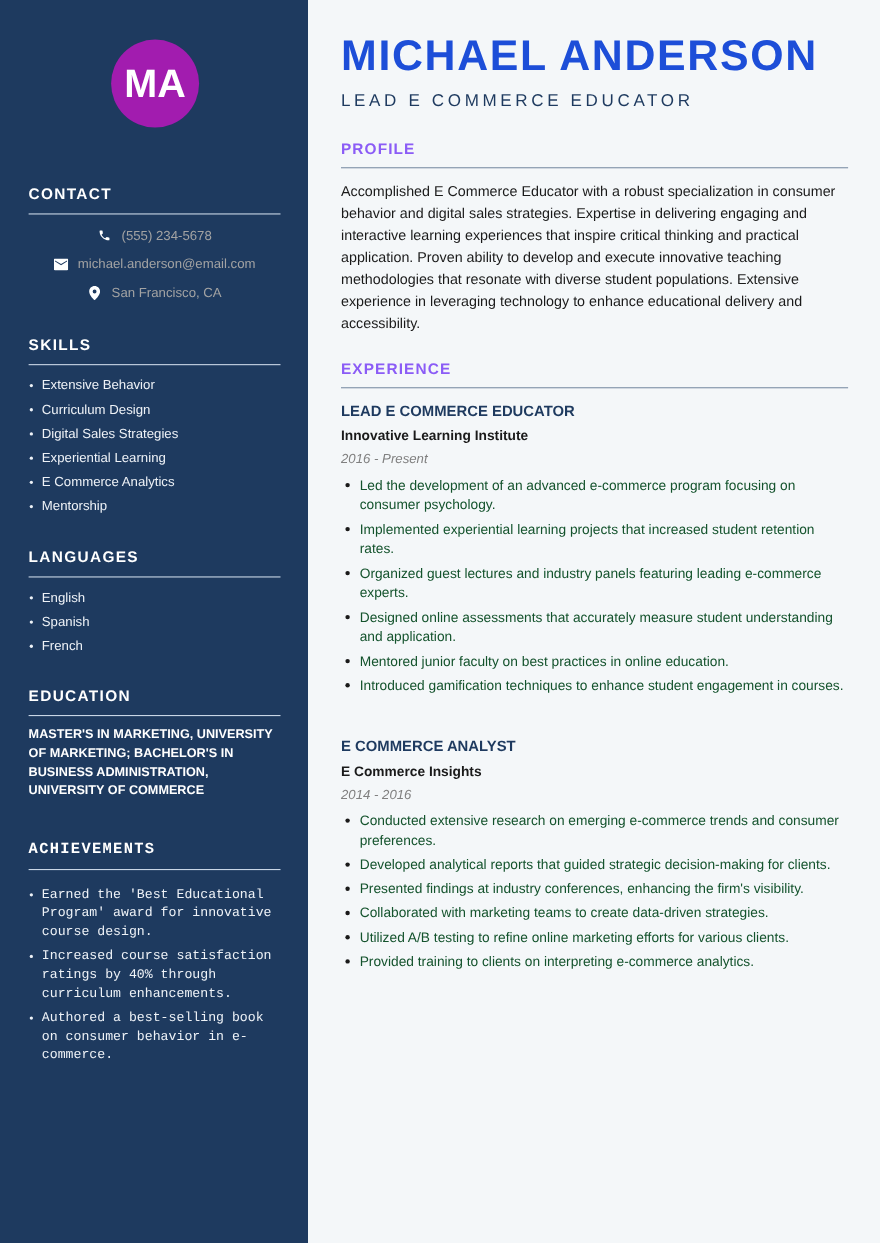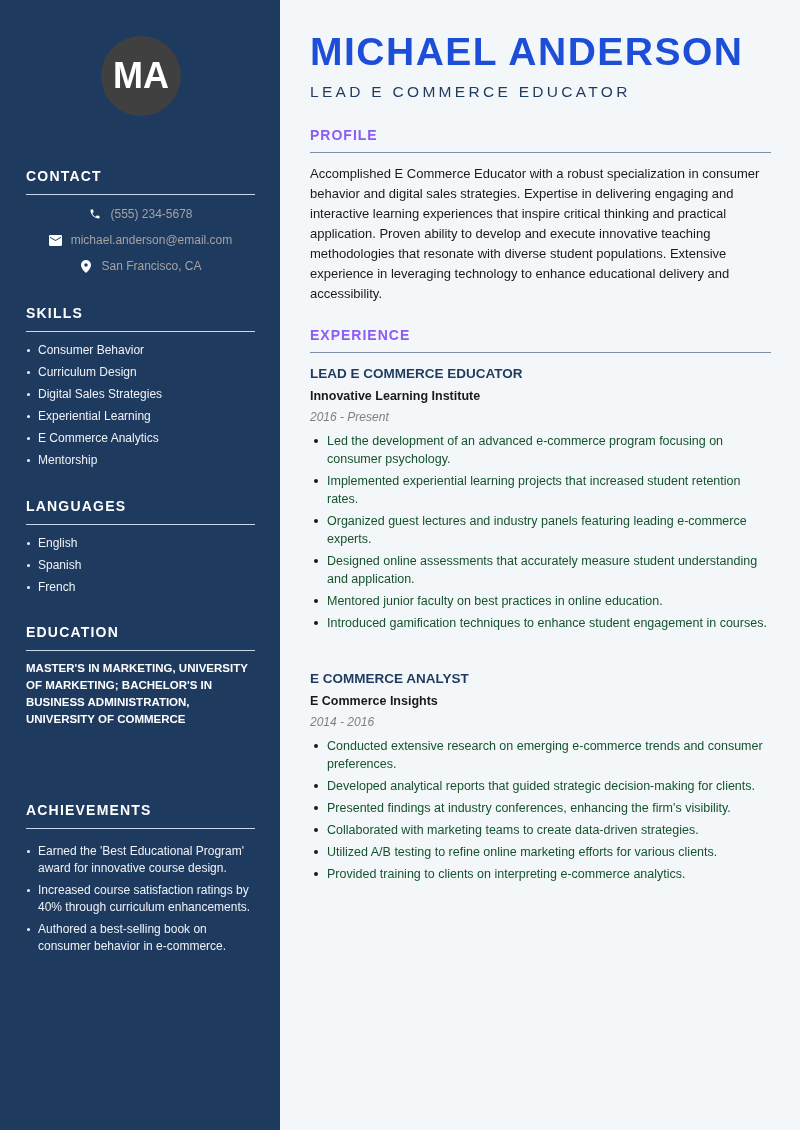--- a/index.html
+++ b/index.html
@@ -1,18 +1,18 @@
 <!DOCTYPE html>
 <html><head>
 <meta charset="utf-8">
 <style>
   html,body{margin:0;padding:0;}
   body{width:800px;height:1130px;position:relative;overflow:hidden;background:#f4f7f9;font-family:"Liberation Sans",sans-serif;}
   .sidebar{position:absolute;left:0;top:0;width:280px;height:1130px;background:#1e3a5f;color:#fff;}
-  .avatar{position:absolute;left:101px;top:36px;width:80px;height:80px;border-radius:50%;background:#404040;display:flex;align-items:center;justify-content:center;font-weight:bold;font-size:36px;color:#fff;letter-spacing:0px;}
+  .avatar{position:absolute;left:101px;top:36px;width:80px;height:80px;border-radius:50%;background:#a21caf;display:flex;align-items:center;justify-content:center;font-weight:bold;font-size:36px;color:#fff;letter-spacing:0px;}
   .side-sec{position:absolute;left:26px;width:229px;}
   .side-h{font-size:14px;font-weight:bold;letter-spacing:1.2px;margin:0;height:20px;line-height:20px;}
   .side-rule{height:0;border-top:1.5px solid #c9d6e6;margin-top:8px;}
   .contact-row{display:flex;align-items:center;height:26px;font-size:12px;color:#a3a3a3;justify-content:center;}
   .contact-row .ic{width:14px;height:14px;margin-right:8px;display:inline-flex;align-items:center;justify-content:center;}
   .side-list{list-style:none;margin:0;padding:0;}
   .side-list li{position:relative;padding-left:12px;font-size:12px;color:#eef2f7;line-height:17px;margin-bottom:5px;}
   .side-list li::before{content:"";position:absolute;left:1px;top:7px;width:3px;height:3px;background:#eef2f7;border-radius:50%;}
   .edu-text{font-size:11.5px;font-weight:bold;line-height:17px;color:#fff;margin-top:9px;}
   .main{position:absolute;left:310px;top:0;width:461px;}
@@ -65,21 +65,21 @@
         </span>
         <span>San Francisco, CA</span>
       </div>
     </div>
   </div>
 
   <div class="side-sec" style="top:303px;">
     <div class="side-h">SKILLS</div>
     <div class="side-rule"></div>
     <ul class="side-list" style="margin-top:10px;">
-      <li>Consumer Behavior</li>
+      <li>Extensive Behavior</li>
       <li>Curriculum Design</li>
       <li>Digital Sales Strategies</li>
       <li>Experiential Learning</li>
       <li>E Commerce Analytics</li>
       <li>Mentorship</li>
     </ul>
   </div>
 
   <div class="side-sec" style="top:496px;">
     <div class="side-h">LANGUAGES</div>
@@ -90,21 +90,21 @@
       <li>French</li>
     </ul>
   </div>
 
   <div class="side-sec" style="top:622px;">
     <div class="side-h">EDUCATION</div>
     <div class="side-rule"></div>
     <div class="edu-text">MASTER'S IN MARKETING, UNIVERSITY OF MARKETING; BACHELOR'S IN BUSINESS ADMINISTRATION, UNIVERSITY OF COMMERCE</div>
   </div>
 
-  <div class="side-sec" style="top:800px;">
+  <div class="side-sec" style="top:762px;font-family:Liberation Mono, monospace;">
     <div class="side-h">ACHIEVEMENTS</div>
     <div class="side-rule"></div>
     <ul class="side-list" style="margin-top:14px;">
       <li>Earned the 'Best Educational Program' award for innovative course design.</li>
       <li>Increased course satisfaction ratings by 40% through curriculum enhancements.</li>
       <li>Authored a best-selling book on consumer behavior in e-commerce.</li>
     </ul>
   </div>
 </div>
 

